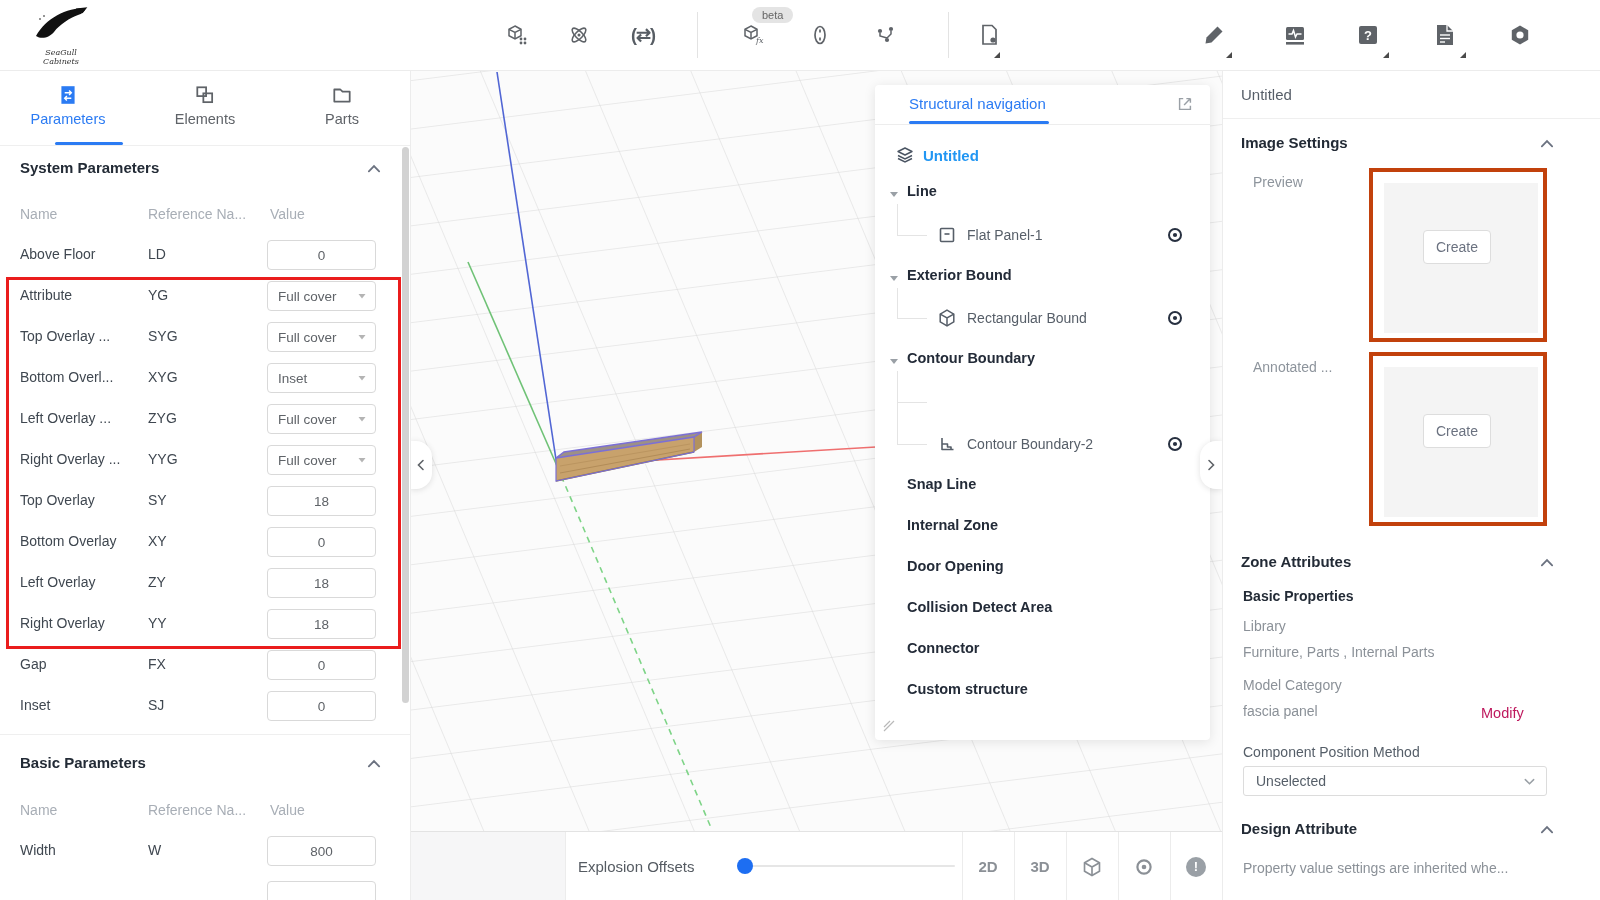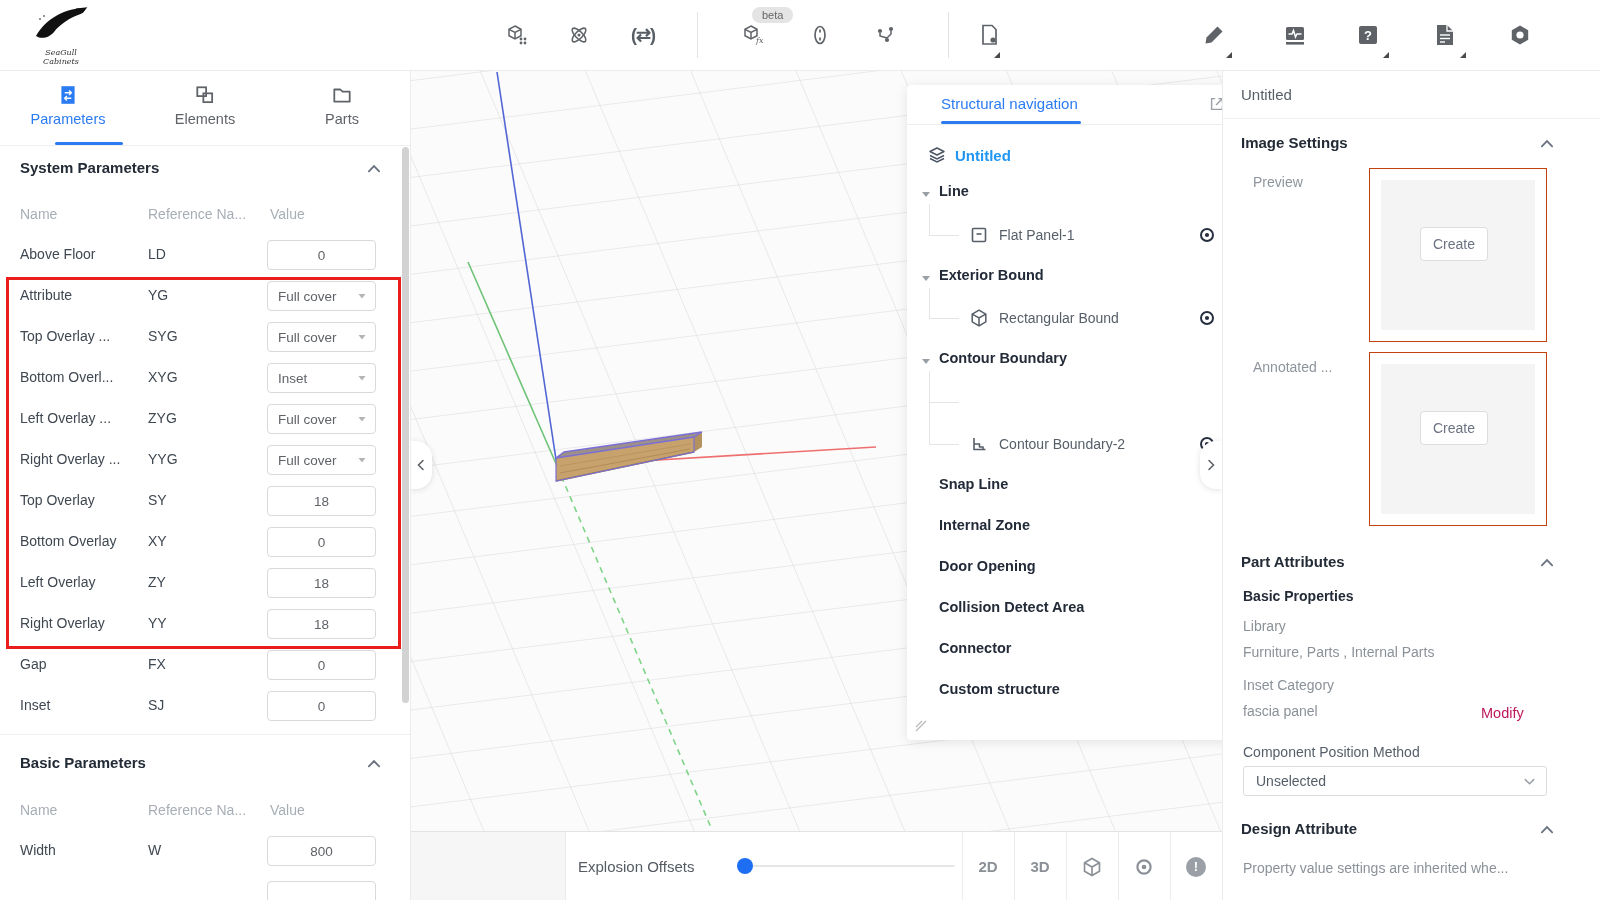--- a/index.html
+++ b/index.html
@@ -55,42 +55,42 @@
   #sliderthumb{position:absolute;left:327px;top:26px;width:16px;height:16px;border-radius:50%;background:#1d6ef2;cursor:pointer;}
   .fdiv{position:absolute;top:0;width:1px;height:69px;background:#ececec;}
   .fcell{position:absolute;top:0;width:52px;height:69px;display:flex;align-items:center;justify-content:center;
          color:#8b9096;font-size:15px;font-weight:700;cursor:pointer;}
   .fcell svg{width:22px;height:22px;}
   #warncircle{width:20px;height:20px;border-radius:50%;background:#9aa0a6;color:#fff;font-size:13px;font-weight:700;
               display:flex;align-items:center;justify-content:center;}
 
   
   #navpanel{position:absolute;left:875px;top:85px;width:335px;height:655px;background:#fff;border-radius:4px;
-            box-shadow:0 2px 12px rgba(0,0,0,0.10);z-index:12;margin-left:32px;}
+            box-shadow:0 2px 12px rgba(0,0,0,0.10);z-index:12;}
   #navtab{position:absolute;left:34px;top:10px;font-size:15px;color:#2b7bf3;cursor:pointer;}
   #navtabline{position:absolute;left:34px;top:36px;width:140px;height:3px;background:#2b7bf3;border-radius:2px;}
   #navhdiv{position:absolute;left:0;top:39px;width:335px;height:1px;background:#ededed;}
   #popout{position:absolute;left:301px;top:10px;width:18px;height:18px;color:#9aa0a6;cursor:pointer;}
   .trow{position:absolute;left:0;width:335px;height:22px;}
   .tg{position:absolute;left:32px;top:0;font-size:14.5px;font-weight:700;color:#232b38;cursor:pointer;white-space:nowrap;}
   .tcaret{position:absolute;left:14px;top:6px;width:10px;height:10px;color:#9aa0a6;cursor:pointer;}
   .ticn{position:absolute;left:62px;top:0;width:20px;height:20px;color:#565e68;}
   .tc{position:absolute;left:92px;top:2px;font-size:14px;color:#565e68;cursor:pointer;white-space:nowrap;}
   .teye{position:absolute;left:290px;top:0;width:20px;height:20px;color:#273040;cursor:pointer;}
   .tline{position:absolute;background:#e4e4e4;}
   #navresize{position:absolute;left:7px;top:634px;width:14px;height:14px;color:#b9b9b9;cursor:nwse-resize;}
 
   
   #rightpanel{position:absolute;left:1222px;top:70px;width:378px;height:830px;background:#fff;border-left:1px solid #ececec;z-index:20;overflow:hidden;}
   .rp-sect{position:absolute;left:18px;font-size:15px;font-weight:700;color:#232b36;}
   .rp-chev{position:absolute;left:316px;width:16px;height:16px;color:#6b7280;cursor:pointer;}
   .rp-lab{position:absolute;left:30px;font-size:14px;color:#8d949c;}
   .rp-field{position:absolute;left:20px;font-size:14px;color:#8b9198;}
   .rp-dark{position:absolute;left:20px;font-size:14px;color:#555e68;}
-  .imgbox{position:absolute;left:146px;width:178px;height:174px;border:1px solid #c2410c;background:#fff;box-sizing:border-box;}
+  .imgbox{position:absolute;left:146px;width:178px;height:174px;border:4px solid #c2410c;background:#fff;box-sizing:border-box;}
   .imginner{position:absolute;left:11px;top:11px;width:154px;height:150px;background:#f4f4f4;}
   .create-btn{position:absolute;left:50px;top:58px;width:66px;height:32px;background:#fff;border:1px solid #ddd;border-radius:4px;
               font-size:14px;color:#6b7280;display:flex;align-items:center;justify-content:center;cursor:pointer;}
   #modify{position:absolute;left:258px;font-size:14.5px;color:#be185d;cursor:pointer;}
   #rsel{position:absolute;left:20px;top:696px;width:304px;height:30px;border:1px solid #dcdcdc;border-radius:3px;box-sizing:border-box;
         display:flex;align-items:center;justify-content:space-between;padding:0 10px 0 12px;cursor:pointer;background:#fff;}
   #rsel span{font-size:14px;color:#555e68;}
   #rsel svg{width:13px;height:13px;color:#9aa0a6;}
 
   
@@ -616,29 +616,29 @@
       <div class="imginner"></div>
       <div class="create-btn">Create</div>
     </div>
 
     <div class="rp-lab" style="top:289px">Annotated ...</div>
     <div class="imgbox" style="top:282px">
       <div class="imginner"></div>
       <div class="create-btn">Create</div>
     </div>
 
-    <div class="rp-sect" style="top:483px">Part Attributes</div>
+    <div class="rp-sect" style="top:483px">Zone Attributes</div>
     <svg class="rp-chev" style="top:485px">
         <use href="#i-chevup"></use>
       </svg>
 
     <div class="rp-dark" style="top:518px;font-weight:700;color:#232b36">Basic Properties</div>
     <div class="rp-field" style="top:548px">Library</div>
     <div class="rp-field" style="top:574px">Furniture, Parts , Internal Parts</div>
-    <div class="rp-field" style="top:607px">Inset Category</div>
+    <div class="rp-field" style="top:607px">Model Category</div>
     <div class="rp-field" style="top:633px">fascia panel</div>
     <div id="modify" style="top:635px">Modify</div>
 
     <div class="rp-dark" style="top:674px">Component Position Method</div>
     <div id="rsel">
       <span>Unselected</span>
       <svg>
           <use href="#i-chevdn"></use>
         </svg>
     </div>

